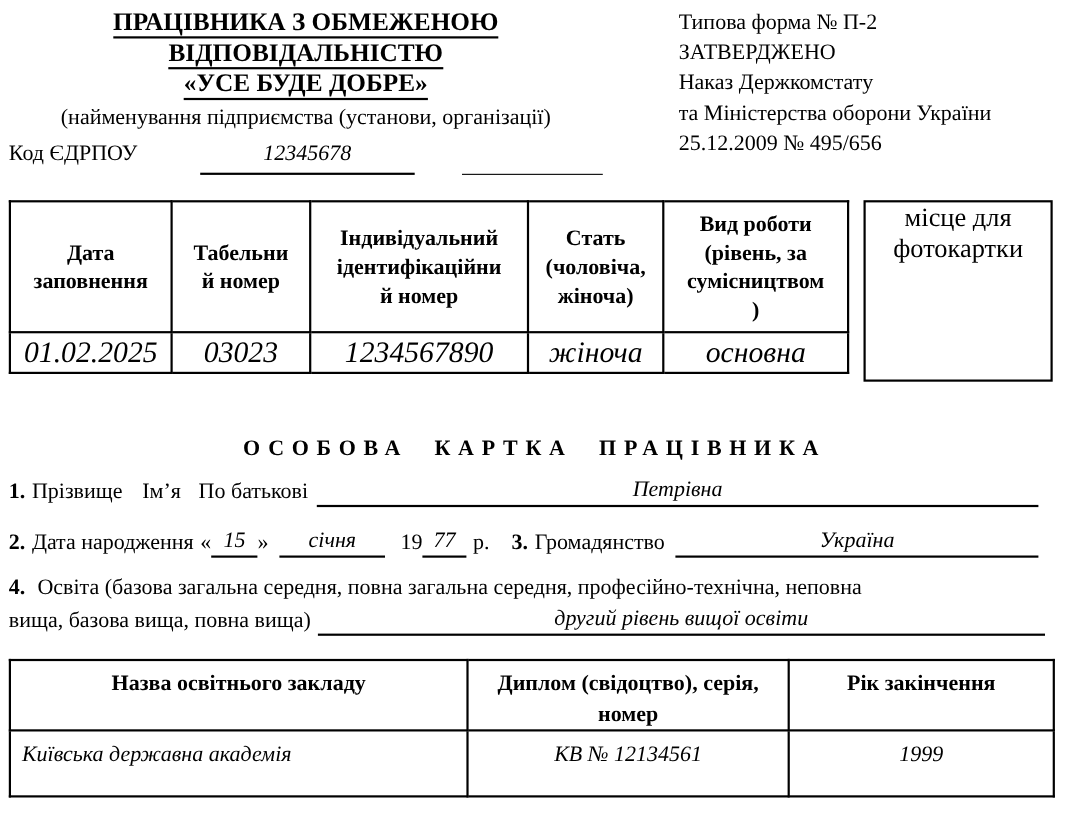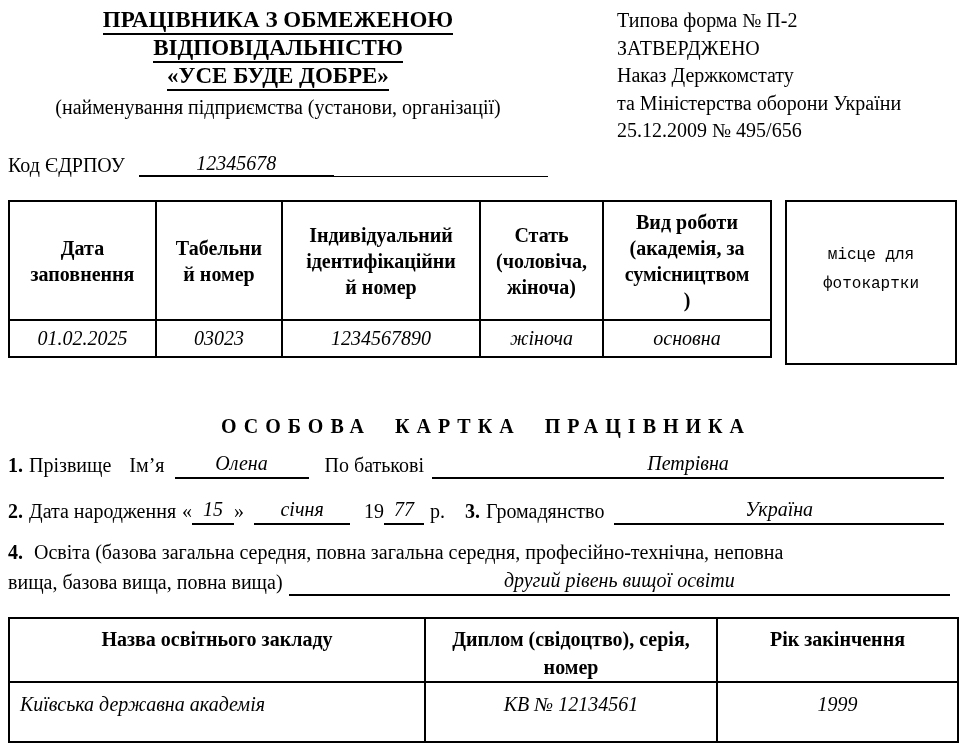--- a/index.html
+++ b/index.html
@@ -10,44 +10,44 @@
     font-size:20px;
   }
   .page { padding:6px 10px 0 8px; }
 
   
   .top { display:grid; grid-template-columns:540px 1fr; }
   .company { text-align:center; }
   .company-line { font-size:23px; font-weight:bold; line-height:28px; }
   .company-line span { border-bottom:2.5px solid #000; padding-bottom:1px; }
   .caption { font-size:20px; margin-top:4px; text-align:center; line-height:26px; }
-  .edrpou-row { display:flex; align-items:flex-end; margin-top:26px; height:31px; }
+  .edrpou-row { display:flex; margin-top:8px; height:31px;gap:43px; }
   .fld { border-bottom:2px solid #000; font-style:italic; text-align:center; }
   .edrpou-value { width:195px; margin-left:14px; border-bottom-width:2.5px; }
   .edrpou-fill { flex:1; border-bottom:1.5px solid #000; }
 
   .approval { padding-left:69px; font-size:20px; line-height:27.5px; padding-top:1px; }
 
   
   .info-section { display:flex; align-items:flex-start; margin-top:23px; }
   table { border-collapse:collapse; }
   .info-table th {
     border:2px solid #000; white-space:pre-line; text-align:center;
     vertical-align:middle; font-size:20px; font-weight:bold; line-height:26px;
     height:117px; padding:0 4px;
   }
   .info-table td {
     border:2px solid #000; text-align:center; font-style:italic;
-    font-size:20px; height:35px; padding:0 4px;
+    font-size:27px; height:35px; padding:0 4px;
   }
   .photo-box {
     margin-left:13px; width:168px; height:135px; border:2px solid #000;
-    display:flex; align-items:center; justify-content:center;
+    display:flex; justify-content:center;
     text-align:center; line-height:29px; white-space:pre-line;
-    font-size:16px; padding-bottom:26px;font-family:Liberation Mono, monospace;
+    font-size:24px; padding-bottom:26px;
   }
 
   
   .title {
     margin-top:50px; text-align:center; font-weight:bold; font-size:20px;
     letter-spacing:7px; word-spacing:12px;
   }
   .section-heading { margin-top:27px; font-size:21px; font-weight:bold; letter-spacing:0.5px; }
 
   
@@ -118,21 +118,21 @@
 заповнення</th>
         <th>Табельни
 й номер</th>
         <th>Індивідуальний
 ідентифікаційни
 й номер</th>
         <th>Стать
 (чоловіча,
 жіноча)</th>
         <th>Вид роботи
-(академія, за
+(рівень, за
 сумісництвом
 )</th>
       </tr>
       <tr>
         <td>01.02.2025</td>
         <td>03023</td>
         <td>1234567890</td>
         <td>жіноча</td>
         <td>основна</td>
       </tr>
@@ -144,21 +144,20 @@
     </div>
   </div>
 
   <div class="title">ОСОБОВА КАРТКА ПРАЦІВНИКА</div>
 
 
   <div class="fline line1">
     <span class="b">1.</span>
     <span class="ml6">Прізвище</span>
     <span class="ml18">Ім’я</span>
-    <span class="fld w134 ml10">Олена</span>
     <span class="ml16">По батькові</span>
     <span class="fld grow ml8">Петрівна</span>
   </div>
 
   <div class="fline line2">
     <span class="b">2.</span>
     <span class="ml6">Дата народження</span>
     <span class="ml6">«</span>
     <span class="fld w42">15</span>
     <span>»</span>

